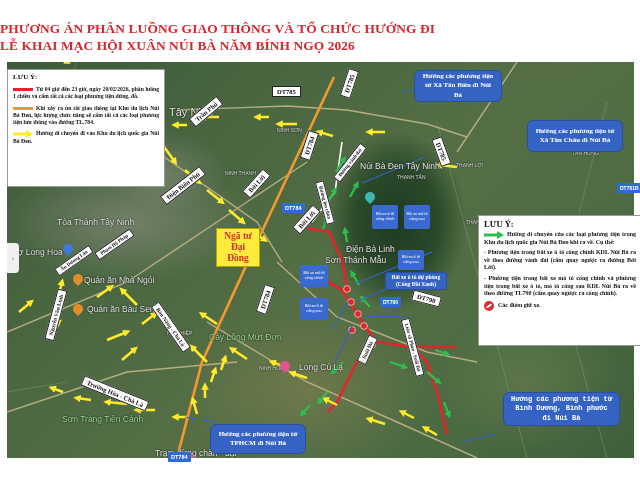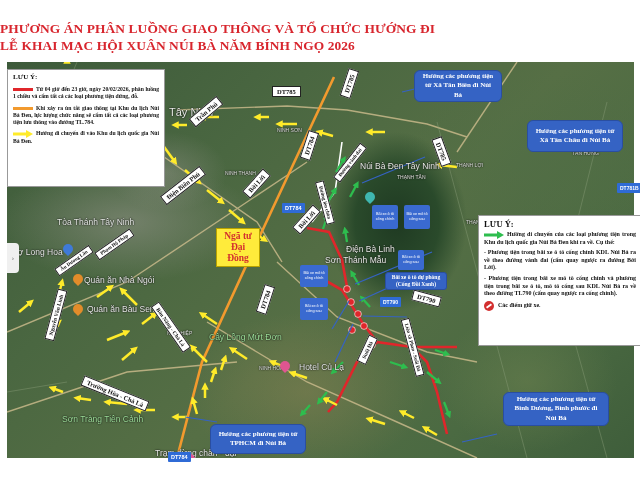--- a/index.html
+++ b/index.html
@@ -182,21 +182,21 @@
 
   <span class="maplabel big" style="left:162px;top:44px;">Tây Ninh</span>
   <span class="maplabel med" style="left:353px;top:99px;">Núi Bà Đen Tây Ninh</span>
   <span class="maplabel med" style="left:315px;top:182px;margin-left:24px;">Điện Bà Linh</span>
   <span class="maplabel med" style="left:318px;top:193px;">Sơn Thánh Mẫu</span>
   <span class="maplabel med" style="left:50px;top:155px;">Tòa Thánh Tây Ninh</span>
   <span class="maplabel med" style="left:0px;top:185px;">Chợ Long Hoa</span>
   <span class="maplabel med" style="left:77px;top:213px;">Quán ăn Nhà Ngói</span>
   <span class="maplabel med" style="left:80px;top:242px;">Quán ăn Bàu Sen</span>
   <span class="maplabel med green" style="left:202px;top:270px;">Cây Lồng Mứt Đơn</span>
-  <span class="maplabel med" style="left:292px;top:300px;">Hotel Củ Lạ</span>
+  <span class="maplabel med" style="left:292px;top:300px;">Long Củ Lạ</span>
 
   <span class="maplabel med green" style="left:55px;top:352px;">Sơn Tràng Tiên Cảnh</span>
   <span class="maplabel med" style="left:148px;top:386px;width:85px;white-space:normal;line-height:10px;">Trạm dừng chân - đại lý vé cáp treo Bích</span>
   <span class="maplabel small" style="left:390px;top:112px;">THẠNH TÂN</span>
   <span class="maplabel small" style="left:449px;top:100px;">THẠNH LỢI</span>
   <span class="maplabel small" style="left:459px;top:157px;">THẠNH ĐÔNG</span>
   <span class="maplabel small" style="left:565px;top:88px;">TÂN HƯNG</span>
   <span class="maplabel small" style="left:510px;top:182px;">TÂN TRUNG B</span>
   <span class="maplabel small" style="left:270px;top:65px;">NINH SƠN</span>
   <span class="maplabel small" style="left:218px;top:108px;">NINH THẠNH</span>
@@ -234,21 +234,21 @@
 
 <span class="bluetag" style="left:282px;top:203px;">DT784</span>
 <span class="bluetag" style="left:380px;top:297px;font-size:5px;">DT790</span>
 <span class="bluetag" style="left:617px;top:183px;font-size:5px;">DT781B</span>
 <span class="bluetag" style="left:168px;top:452px;">DT784</span>
 
 <div class="yellowbox" style="left:216px;top:228px;width:44px;">Ngã tư Đại Đồng</div>
 
 <div class="callout" style="left:414px;top:70px;width:88px;height:32px;">Hướng các phương tiện từ Xã Tân Biên đi Núi Bà</div>
 <div class="callout" style="left:527px;top:120px;width:96px;height:32px;">Hướng các phương tiện từ Xã Tân Châu đi Núi Bà</div>
-<div class="callout" style="left:503px;top:392px;width:106px;height:34px;">Hướng các phương tiện từ Bình Dương, Bình phước đi Núi Bà</div>
+<div class="callout" style="left:503px;top:392px;width:117px;height:34px;font-family:Liberation Mono, monospace;">Hướng các phương tiện từ Bình Dương, Bình phước đi Núi Bà</div>
 <div class="callout" style="left:210px;top:424px;width:96px;height:30px;">Hướng các phương tiện từ TPHCM đi Núi Bà</div>
 <div class="callout" style="left:385px;top:272px;width:62px;height:18px;font-size:5.5px;line-height:7px;padding:1px 3px;border-radius:3px;">Bãi xe ô tô dự phòng (Cổng Đồi Xanh)</div>
 
 <div class="mini" style="left:372px;top:205px;width:26px;height:24px;">Bãi xe ô tô cổng chính</div>
 <div class="mini" style="left:404px;top:205px;width:26px;height:24px;">Bãi xe mô tô cổng sau</div>
 <div class="mini" style="left:398px;top:250px;width:26px;height:20px;">Bãi xe ô tô cổng sau</div>
 <div class="mini" style="left:300px;top:265px;width:28px;height:22px;">Bãi xe mô tô cổng chính</div>
 <div class="mini" style="left:300px;top:298px;width:28px;height:22px;">Bãi xe ô tô cổng sau</div>
 
 <div class="sidehandle">›</div>

